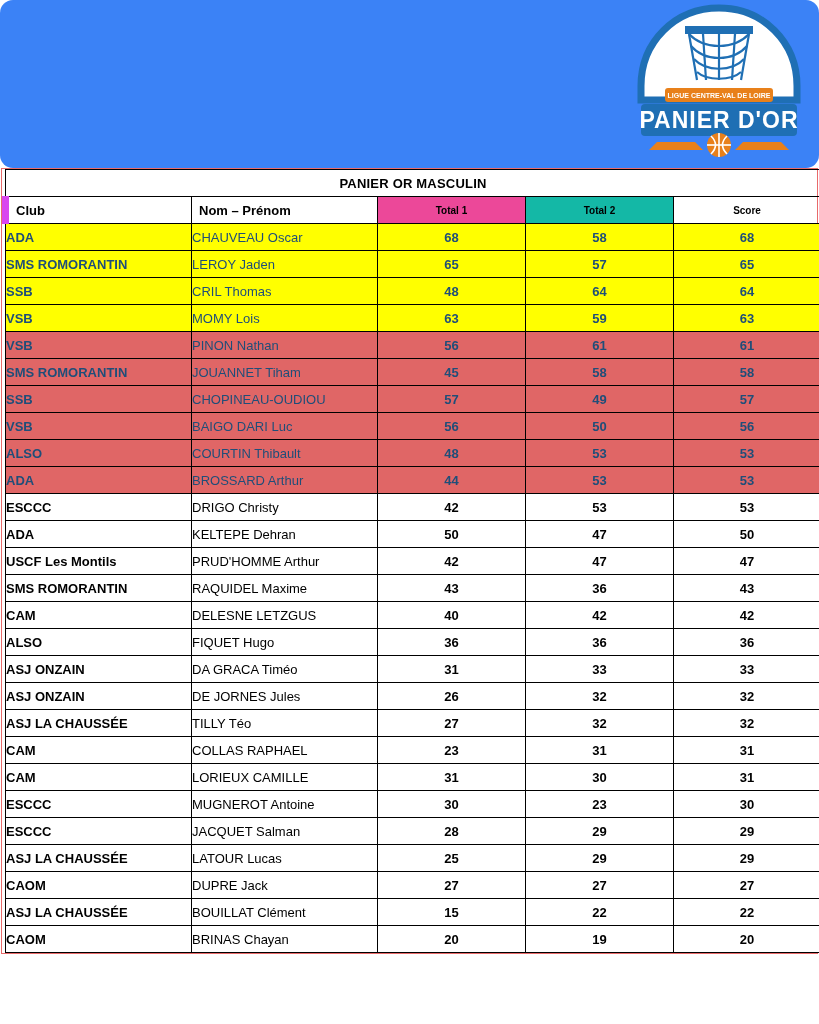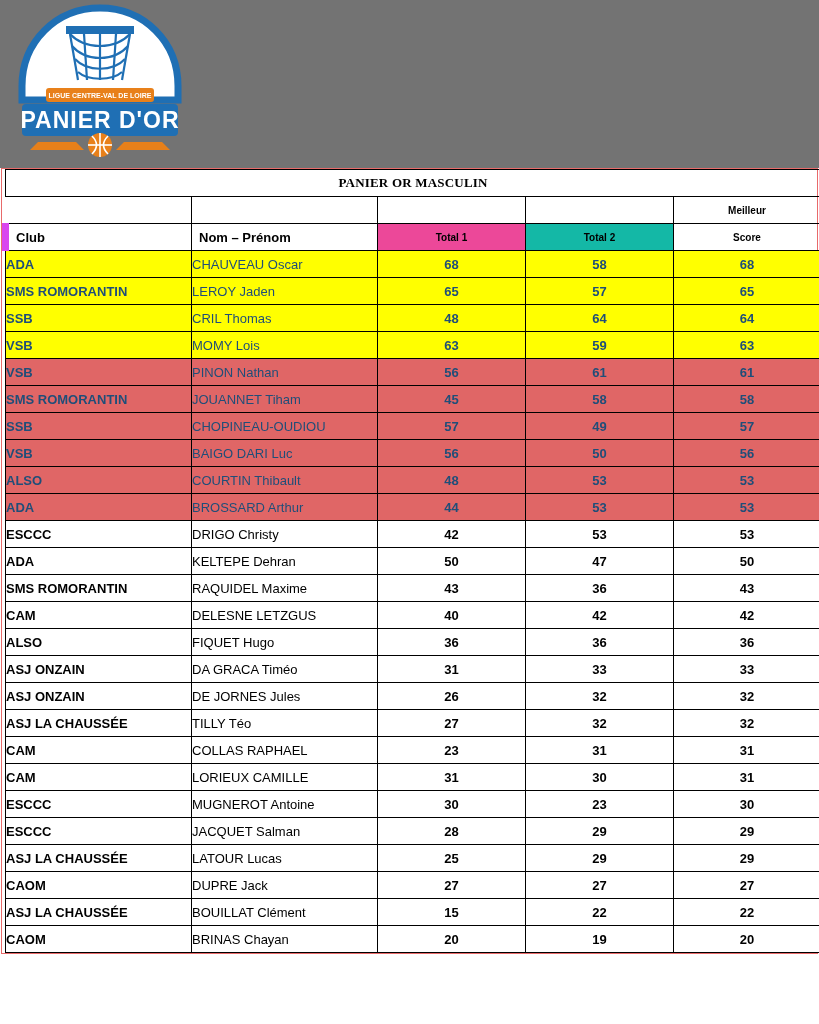--- a/index.html
+++ b/index.html
@@ -13,22 +13,23 @@
     font-family: "Liberation Sans", sans-serif;
     color: #000000;
   }
 
   
   .logo-area {
     width: 819px;
     height: 168px;
     display: flex;
     align-items: center;
-    justify-content: flex-start;
-    background: #737373;
+    justify-content: flex-end;
+    background: #3b82f6;
+    border-radius: 13px;
   }
   .logo-wrap {
     position: relative;
     width: 200px;
     height: 160px;
   }
   .logo-svg { display: block; }
 
   
   .table-wrap {
@@ -57,21 +58,20 @@
   }
 
   .title-row td {
     border: 1px solid #ffffff;
     border-bottom: 1px solid #000;
     text-align: center;
     font-weight: bold;
     font-size: 15px;
     height: 32px;
     letter-spacing: .2px;
-    font-family: Liberation Serif, serif;
   }
 
   .sub-row td {
     height: 30px;
     border-bottom: none;
   }
   .sub-row td.blank-left {
     border-left: 1px solid #fff;
     border-top: 1px solid #fff;
     border-right: 1px solid #000;
@@ -170,27 +170,20 @@
     <colgroup>
       <col class="c-club">
         <col class="c-name">
         <col class="c-t1">
         <col class="c-t2">
         <col class="c-best">
     </colgroup>
     <tbody>
       <tr class="title-row">
         <td colspan="5">PANIER OR MASCULIN</td>
-      </tr>
-      <tr class="sub-row">
-        <td class="blank-left"></td>
-        <td class="blank-mid"></td>
-        <td class="blank-mid"></td>
-        <td class="blank-mid"></td>
-        <td class="meilleur">Meilleur</td>
       </tr>
       <tr class="head-row">
         <td class="club-head">Club</td>
         <td class="name-head">Nom – Prénom</td>
         <td class="t1-head">Total 1</td>
         <td class="t2-head">Total 2</td>
         <td class="score-head">Score</td>
       </tr>
     </tbody>
     <tbody id="rows-body">
@@ -272,20 +265,27 @@
           <td class="num">53</td>
         </tr>
         <tr class="rk-plain">
           <td class="club">ADA</td>
           <td class="name">KELTEPE Dehran</td>
           <td class="num">50</td>
           <td class="num">47</td>
           <td class="num">50</td>
         </tr>
         <tr class="rk-plain">
+          <td class="club">USCF Les Montils</td>
+          <td class="name">PRUD'HOMME Arthur</td>
+          <td class="num">42</td>
+          <td class="num">47</td>
+          <td class="num">47</td>
+        </tr>
+        <tr class="rk-plain">
           <td class="club">SMS ROMORANTIN</td>
           <td class="name">RAQUIDEL Maxime</td>
           <td class="num">43</td>
           <td class="num">36</td>
           <td class="num">43</td>
         </tr>
         <tr class="rk-plain">
           <td class="club">CAM</td>
           <td class="name">DELESNE LETZGUS</td>
           <td class="num">40</td>

